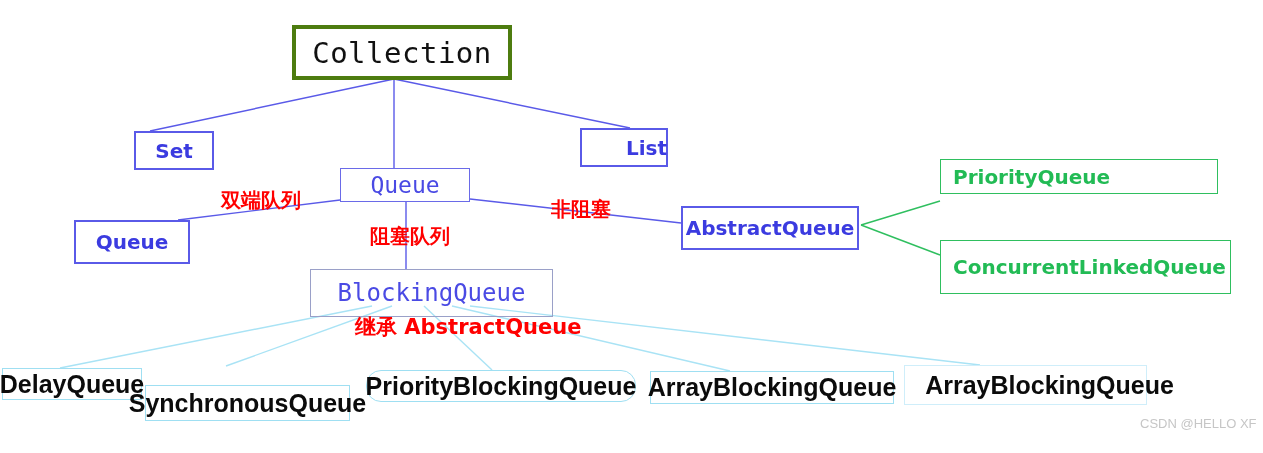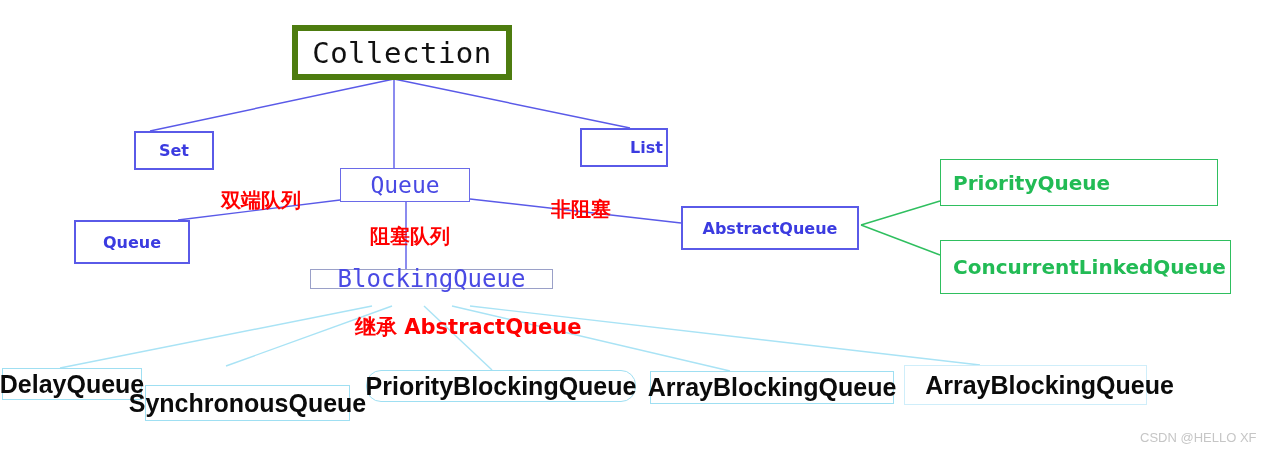--- a/index.html
+++ b/index.html
@@ -27,32 +27,32 @@
     position: absolute;
     box-sizing: border-box;
     display: flex;
     align-items: center;
     justify-content: center;
     background: transparent;
     white-space: nowrap;
   }
   
   .v-collection {
-    border: 6px solid #4d7c0f;
+    border: 4px solid #4d7c0f;
     color: #111111;
     font-family: "DejaVu Sans Mono", monospace;
     font-size: 29px;
     letter-spacing: 0.5px;
   }
   .v-blue-bold {
     border: 2px solid #5a5ae8;
     color: #3b3be0;
     font-family: "DejaVu Sans", sans-serif;
     font-weight: bold;
-    font-size: 16px;
+    font-size: 20px;
   }
   .v-queue-mono {
     border: 1.5px solid #6a6ae8;
     color: #4a4ae4;
     font-family: "DejaVu Sans Mono", monospace;
     font-size: 23px;
   }
   .v-blocking-mono {
     border: 1.5px solid #9aa0c8;
     color: #4a4ae4;
@@ -131,27 +131,27 @@
       </div>
       <div class="node v-queue-mono" style="left: 340px; top: 168px; width: 130px; height: 34px;">
         <span>Queue</span>
       </div>
       <div class="node v-blue-bold" style="left: 74px; top: 220px; width: 116px; height: 44px;">
         <span>Queue</span>
       </div>
       <div class="node v-blue-bold" style="left: 681px; top: 206px; width: 178px; height: 44px;">
         <span>AbstractQueue</span>
       </div>
-      <div class="node v-green" style="left: 940px; top: 159px; width: 278px; height: 47px;">
+      <div class="node v-green" style="left: 940px; top: 159px; width: 278px; height: 35px;">
         <span>PriorityQueue</span>
       </div>
       <div class="node v-green" style="left: 940px; top: 240px; width: 291px; height: 54px;">
         <span>ConcurrentLinkedQueue</span>
       </div>
-      <div class="node v-blocking-mono" style="left: 310px; top: 269px; width: 243px; height: 20px;">
+      <div class="node v-blocking-mono" style="left: 310px; top: 269px; width: 243px; height: 48px;">
         <span>BlockingQueue</span>
       </div>
       <div class="node v-leaf" style="left: 2px; top: 368px; width: 140px; height: 32px;">
         <span>DelayQueue</span>
       </div>
       <div class="node v-leaf" style="left: 145px; top: 344px; width: 205px; height: 36px; margin-top: 41px;">
         <span>SynchronousQueue</span>
       </div>
       <div class="node v-leaf" style="left: 366px; top: 370px; width: 270px; height: 32px; border-radius: 15px;">
         <span>PriorityBlockingQueue</span>
@@ -164,15 +164,15 @@
       </div>
     </div>
 
   <div id="label-layer">
       <div class="edge-label" style="left: 221px; top: 187px;">双端队列</div>
       <div class="edge-label" style="left: 370px; top: 223px;">阻塞队列</div>
       <div class="edge-label" style="left: 551px; top: 196px;">非阻塞</div>
       <div class="edge-label mixed" style="left: 355px; top: 313px; text-align: center;">继承 AbstractQueue</div>
     </div>
 
-  <div id="watermark" style="left: 1140px; top: 430px;">CSDN @HELLO XF</div>
+  <div id="watermark" style="left: 1140px; top: 416px;">CSDN @HELLO XF</div>
 
 </div>
 
 </body></html>

